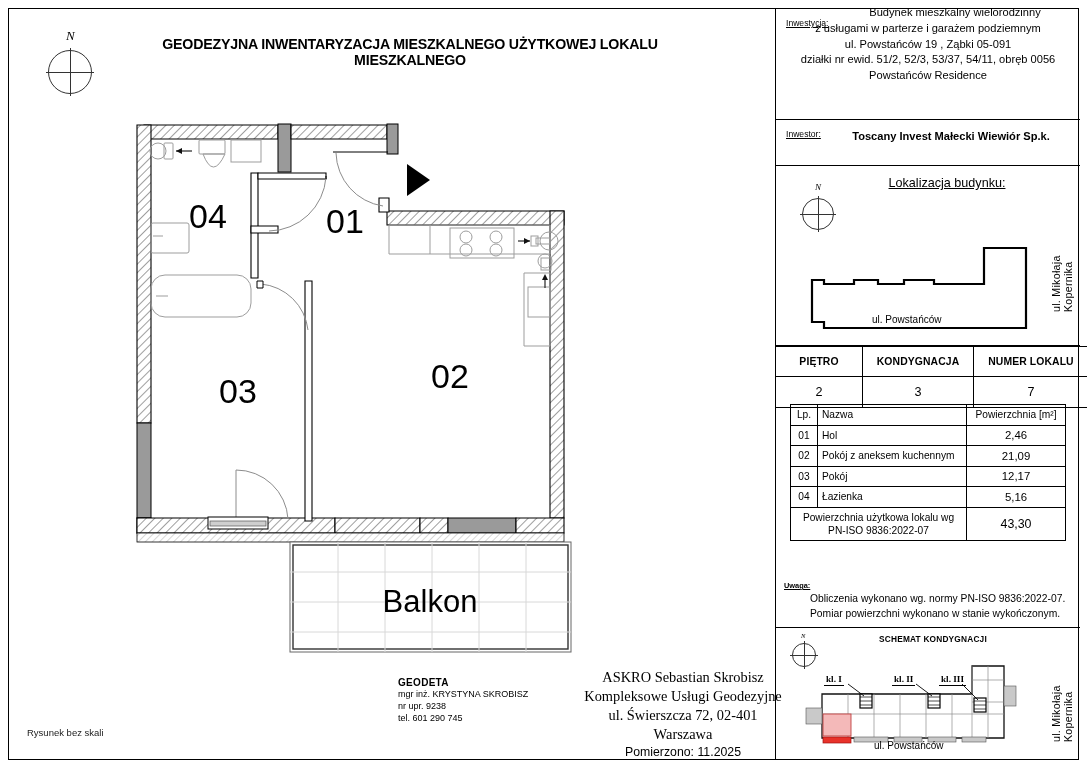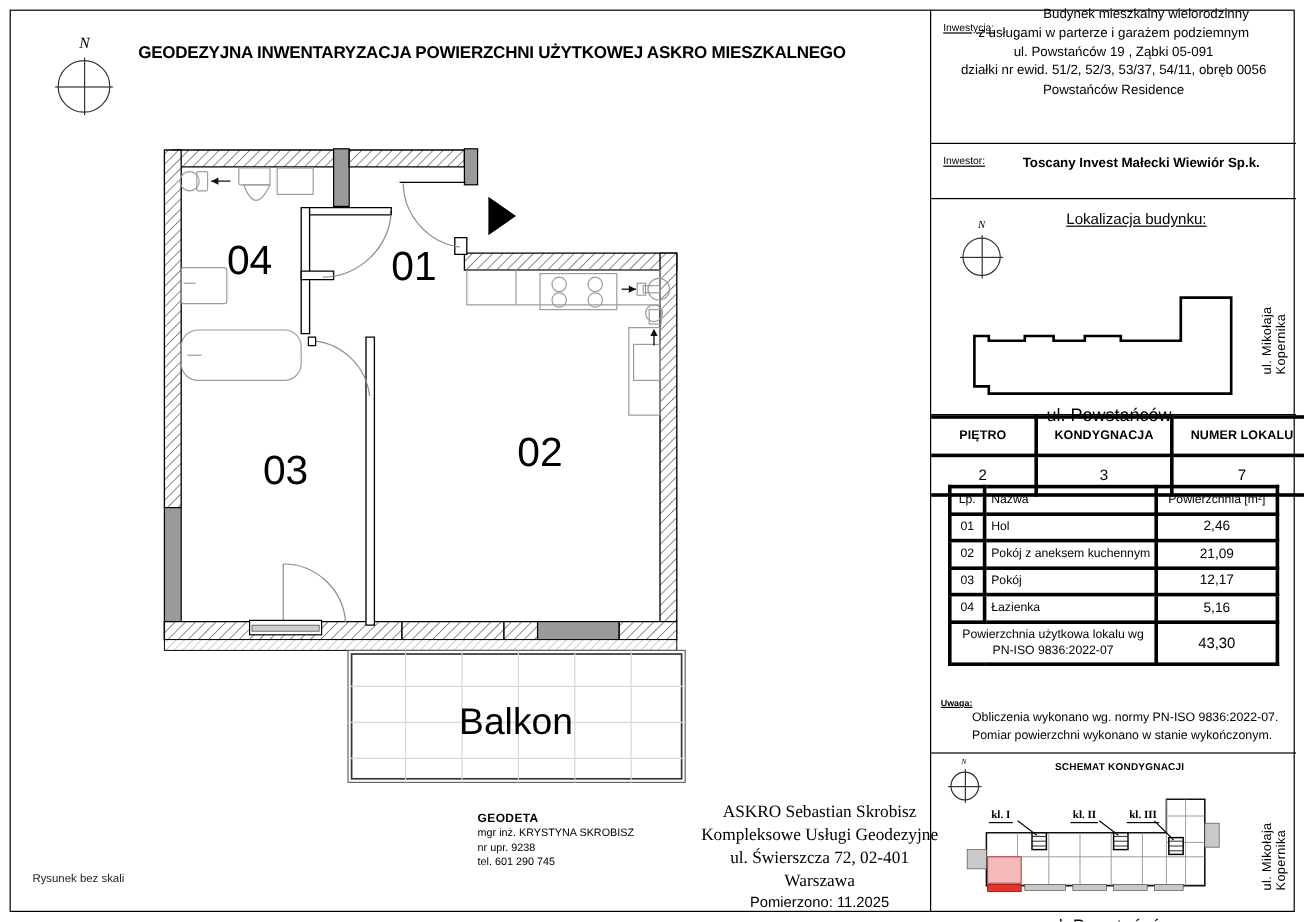--- a/index.html
+++ b/index.html
@@ -51,27 +51,27 @@
   #sec-inwestor .l1{font-weight:bold;}
   #sec-inwestor .l2{margin-left:-46px;}
 
   #sec-lok{top:158px;height:180px;}
   #sec-lok .hdr{position:absolute;left:0;top:10px;width:304px;text-align:center;font-size:12.6px;text-decoration:underline;padding-left:38px;box-sizing:border-box;}
   #compass-lok{left:20px;top:16px;width:44px;height:52px;}
   #compass-lok .circ{left:6px;top:16px;width:32px;height:32px;}
   #compass-lok .vl{left:21.5px;top:14px;width:1px;height:36px;}
   #compass-lok .hl{left:4px;top:31.5px;width:36px;height:1px;}
   #compass-lok .nlab{left:19px;top:0;font-size:9px;}
-  .street-bottom{position:absolute;font-size:15px;margin-top:24px;}
+  .street-bottom{position:absolute;font-size:10px;}
   .street-right{position:absolute;font-size:10.6px;writing-mode:vertical-rl;transform:rotate(180deg);letter-spacing:.3px;}
 
   
   #sec-pietro{top:338px;height:58px;border-bottom:none;}
   table.t{border-collapse:collapse;width:304px;table-layout:fixed;}
-  table.t td,table.t th{border:3px solid #000000;text-align:center;}
+  table.t td,table.t th{border:1px solid #000000;text-align:center;}
   #tbl-pietro th{font-size:10.4px;font-weight:bold;height:27px;letter-spacing:.1px;}
   #tbl-pietro td{font-size:12.6px;height:28px;}
   #tbl-pietro .c1{width:84px;}#tbl-pietro .c2{width:108px;}#tbl-pietro .c3{width:112px;}
   #tbl-pietro tr th:first-child,#tbl-pietro tr td:first-child{border-left:none;}
   #tbl-pietro tr th:last-child,#tbl-pietro tr td:last-child{border-right:none;}
 
   
   #sec-rooms{top:396px;height:116px;padding:0 14px;border-bottom:none;}
   #tbl-rooms{width:276px;}
   #tbl-rooms td{font-size:10.2px;height:17.5px;}
@@ -109,21 +109,21 @@
 <div id="page">
   <div class="frame"></div>
 
   <div class="compass" id="compass-main">
     <div class="nlab">N</div>
     <div class="circ"></div>
       <div class="vl"></div>
       <div class="hl"></div>
   </div>
 
-  <div class="main-title">GEODEZYJNA INWENTARYZACJA POWIERZCHNI UŻYTKOWEJ ASKRO MIESZKALNEGO</div>
+  <div class="main-title">GEODEZYJNA INWENTARYZACJA MIESZKALNEGO UŻYTKOWEJ LOKALU MIESZKALNEGO</div>
   <div class="scale-note">Rysunek bez skali</div>
 
   <div id="floorplan">
   <svg width="450" height="435" viewBox="0 0 450 435">
     <defs>
       <pattern id="wallhatch" patternUnits="userSpaceOnUse" width="6" height="6" patternTransform="rotate(45)">
         <rect width="6" height="6" fill="#ffffff"></rect>
         <line x1="0" y1="0" x2="0" y2="6" stroke="#2a2a2a" stroke-width="0.9"></line>
       </pattern>
       <pattern id="floorhatch" patternUnits="userSpaceOnUse" width="5" height="5" patternTransform="rotate(45)">

